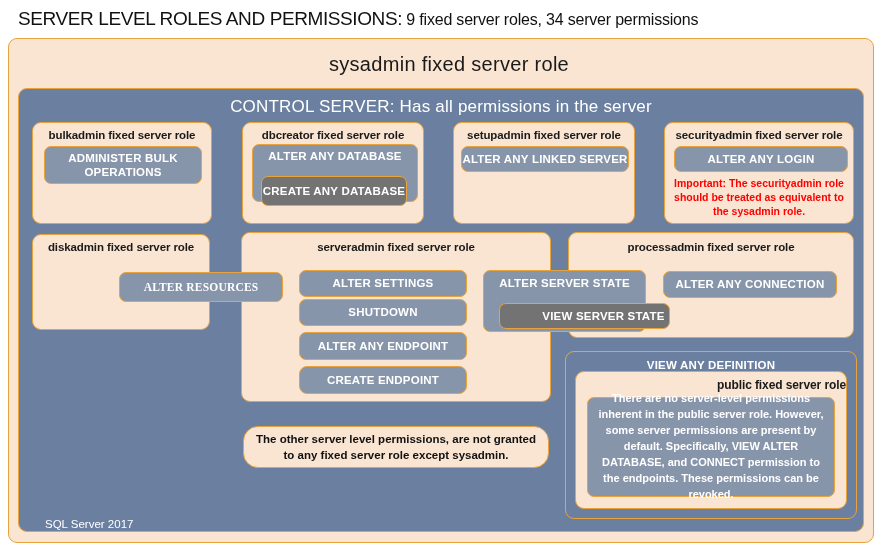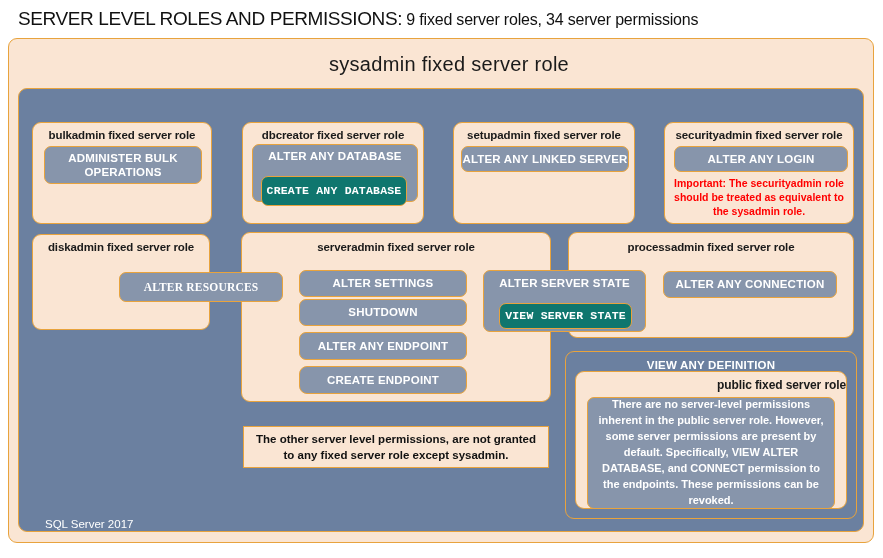--- a/index.html
+++ b/index.html
@@ -57,22 +57,21 @@
     font-size: 11.5px;
     display: flex;
     align-items: center;
     justify-content: center;
     text-align: center;
     line-height: 1.25;
     border-radius: 7px;
     letter-spacing: 0.2px;
   }
   .perm-dark {
-    background: #0f766e;
-    font-family: Liberation Mono, monospace;
+    background: #737373;
   }
 
   .role-title {
     position: absolute;
     width: 100%;
     text-align: center;
     font-size: 11.5px;
     font-weight: bold;
     color: #1a1a1a;
     letter-spacing: -0.1px;
@@ -114,21 +113,21 @@
     font-weight: bold;
     font-size: 10.5px;
     line-height: 1.35;
   }
 
   #other-perms-note {
     position: absolute;
     box-sizing: border-box;
     background: #fae5d3;
     border: 1.5px solid #e8a33d;
-    border-radius: 0;
+    border-radius: 15px;
     display: flex;
     align-items: center;
     justify-content: center;
     text-align: center;
     font-size: 11.5px;
     font-weight: bold;
     color: #111111;
     line-height: 1.4;
     padding: 4px 8px;
   }
@@ -167,20 +166,21 @@
 
 <div id="title-bar">
   <span id="title-main">SERVER LEVEL ROLES AND PERMISSIONS:</span><span id="title-sub"> 9 fixed server roles, 34 server permissions</span>
 </div>
 
 <div class="box peach" id="sysadmin-box" style="left:8px; top:38px; width:866px; height:505px;">
   <div id="sysadmin-label">sysadmin fixed server role</div>
 </div>
 
 <div class="box blue" id="control-server-box" style="left:18px; top:88px; width:846px; height:444px;">
+  <div id="control-server-label">CONTROL SERVER: Has all permissions in the server</div>
   <div id="sql-version" style="left:18px; top:429px;">SQL Server 2017</div>
 </div>
 
 <div class="box peach" style="left:32px; top:122px; width:180px; height:102px;">
   <div class="role-title" style="top:6px;">bulkadmin fixed server role</div>
 </div>
 <div class="perm" style="position:absolute; left:44px; top:146px; width:156px; height:36px;">ADMINISTER  BULK OPERATIONS</div>
 
 <div class="box peach" style="left:242px; top:122px; width:182px; height:102px;">
   <div class="role-title" style="top:6px;">dbcreator fixed server role</div>
@@ -216,25 +216,25 @@
 <div class="perm" style="position:absolute; left:119px; top:272px; width:162px; height:28px;font-family:Liberation Serif, serif;">ALTER RESOURCES</div>
 
 <div class="perm" style="position:absolute; left:299px; top:270px; width:166px; height:25px;">ALTER SETTINGS</div>
 <div class="perm" style="position:absolute; left:299px; top:299px; width:166px; height:25px;">SHUTDOWN</div>
 <div class="perm" style="position:absolute; left:299px; top:332px; width:166px; height:26px;">ALTER ANY ENDPOINT</div>
 <div class="perm" style="position:absolute; left:299px; top:366px; width:166px; height:26px;border-radius:8px;">CREATE  ENDPOINT</div>
 
 <div class="perm" style="position:absolute; left:483px; top:270px; width:161px; height:60px;">
   <span style="position:absolute; top:5px; left:0; width:100%;">ALTER SERVER STATE</span>
 </div>
-<div class="perm perm-dark" style="position:absolute; left:499px; top:303px; width:131px; height:24px;">VIEW SERVER  STATE</div>
+<div class="perm perm-dark" style="position:absolute; left:499px; top:303px; width:131px; height:24px;padding-left:38px;">VIEW SERVER  STATE</div>
 
 <div class="perm" style="position:absolute; left:663px; top:271px; width:172px; height:25px;">ALTER ANY CONNECTION</div>
 
 <div class="box blue" style="left:565px; top:351px; width:292px; height:168px;">
   <div id="view-any-def-label">VIEW ANY DEFINITION</div>
 </div>
 <div class="box peach" style="left:575px; top:371px; width:272px; height:138px;">
   <div class="role-title" style="top:6px; font-size:12px;text-align:right;">public  fixed server role</div>
 </div>
-<div id="public-body-text" style="left:587px; top:397px; width:248px; height:112px;">There are no server-level permissions inherent in the public server role. However, some server permissions are present by default. Specifically, VIEW ALTER DATABASE, and CONNECT permission to the endpoints. These permissions can be revoked.</div>
+<div id="public-body-text" style="left:587px; top:397px; width:248px; height:100px;">There are no server-level permissions inherent in the public server role. However, some server permissions are present by default. Specifically, VIEW ALTER DATABASE, and CONNECT permission to the endpoints. These permissions can be revoked.</div>
 
 <div id="other-perms-note" style="left:243px; top:426px; width:306px; height:42px;">The other server level permissions,  are not granted to any fixed server role except sysadmin.</div>
 
 </body></html>

